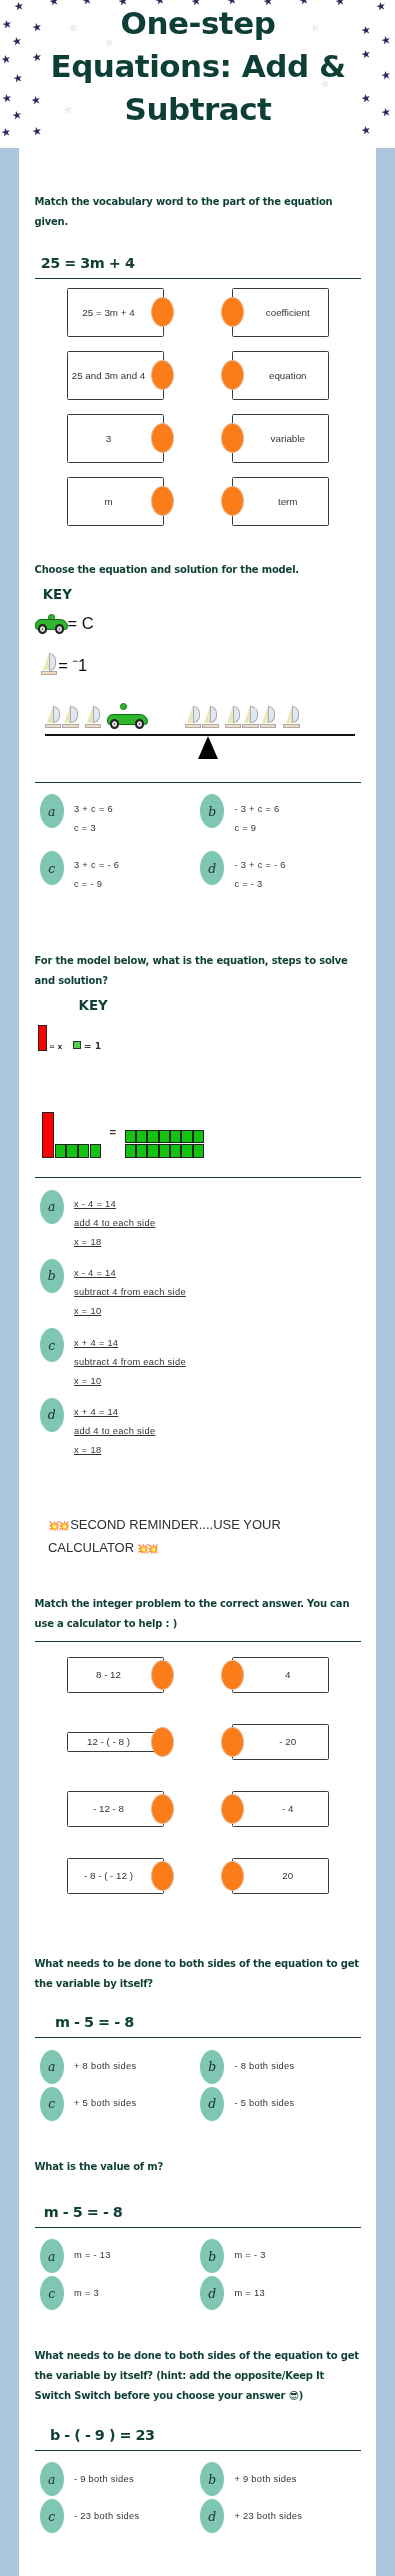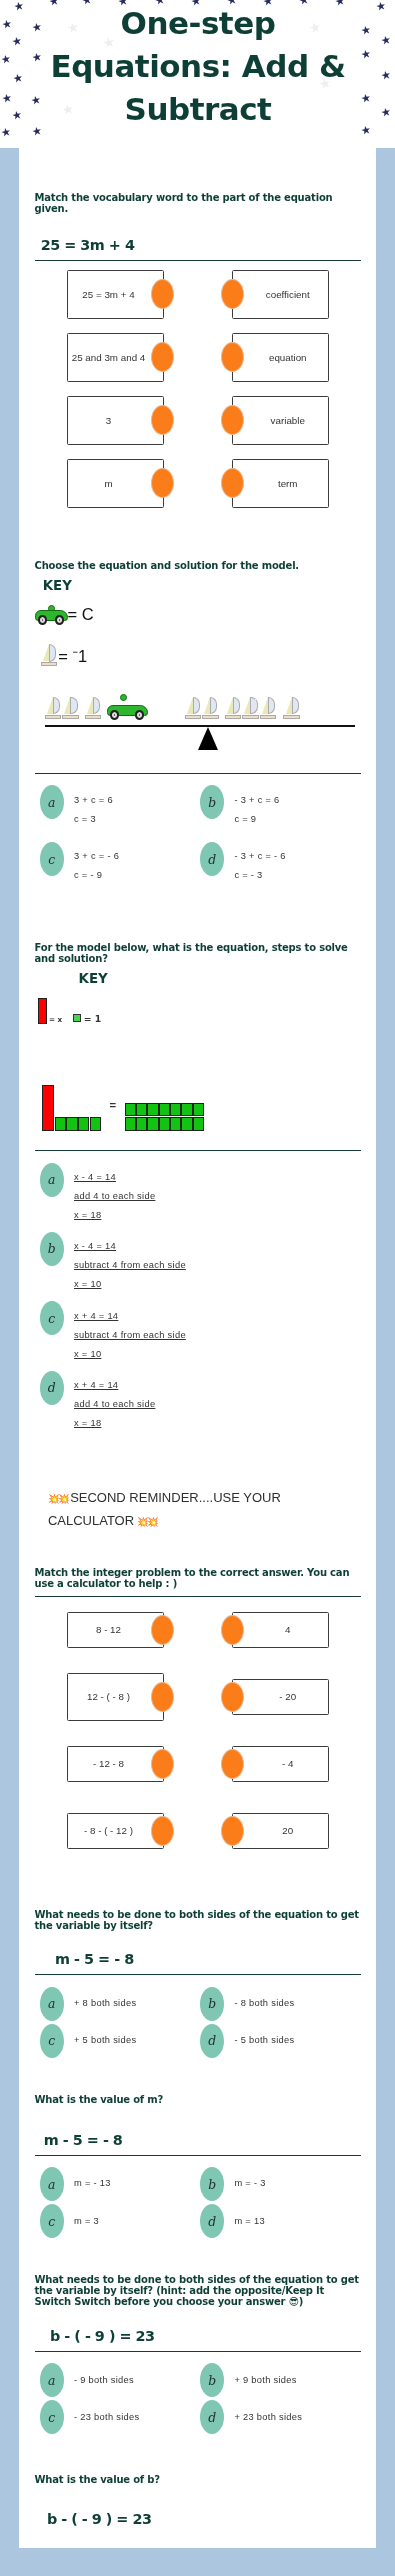--- a/index.html
+++ b/index.html
@@ -27,21 +27,21 @@
     font-family: "Liberation Sans", sans-serif; font-size: 13px; color: #2f2f2f;
     padding-left: 13.4px; line-height: 21.6px;
   }
   .boom { color: #f39a1d; font-size: 9.3px; letter-spacing: -1.5px; margin-right: 2.1px; }
 
   .question {
     margin-top: 25px;
   }
   .q-text {
     font-family: "DejaVu Sans", sans-serif; font-weight: bold; font-size: 10px;
-    line-height: 11px; color: #0e3f36; letter-spacing: -0.2px;
+    line-height: 20px; color: #0e3f36; letter-spacing: -0.2px;
   }
   .q-equation {
     font-family: "DejaVu Sans", sans-serif; font-weight: bold; font-size: 14.4px;
     color: #0e3f36; margin-top: 20.6px; letter-spacing: -0.5px;
   }
   .q-equation.ind1 { padding-left: 6.2px; }
   .q-equation.ind2 { padding-left: 20.6px; }
   .q-equation.ind3 { padding-left: 9.3px; }
   .q-equation.ind4 { padding-left: 15.5px; }
   .rule { height: 1px; background: #163b34; margin-top: 7.2px; }
@@ -191,21 +191,21 @@
             <span class="dot"></span>
           </div>
         <div class="mbox right">
             <span class="dot"></span>
             <span class="mlabel">term</span>
           </div>
       </div>
     </div>
   </div>
 
-  <div class="question" style="margin-top:56px">
+  <div class="question" style="margin-top:38px">
     <div class="q-text">Choose the equation and solution for the model.</div>
     <div class="key-title">KEY</div>
     <div class="key-row" style="margin-top:12.4px">
       <span class="car">
           <span class="head"></span>
           <span class="body"></span>
           <span class="w1"></span>
           <span class="w2"></span>
         </span>
       <span>= C</span>
@@ -392,21 +392,21 @@
         <div class="mbox left" style="height:36px">
             <span class="mlabel">8 - 12</span>
             <span class="dot"></span>
           </div>
         <div class="mbox right" style="height:36px">
             <span class="dot"></span>
             <span class="mlabel">4</span>
           </div>
       </div>
       <div class="match-row" style="margin-bottom:25px">
-        <div class="mbox left" style="height:48px">
+        <div class="mbox left" style="height:20px">
             <span class="mlabel">12 - ( - 8 )</span>
             <span class="dot"></span>
           </div>
         <div class="mbox right" style="height:36px">
             <span class="dot"></span>
             <span class="mlabel">- 20</span>
           </div>
       </div>
       <div class="match-row" style="margin-bottom:25px">
         <div class="mbox left" style="height:36px">

